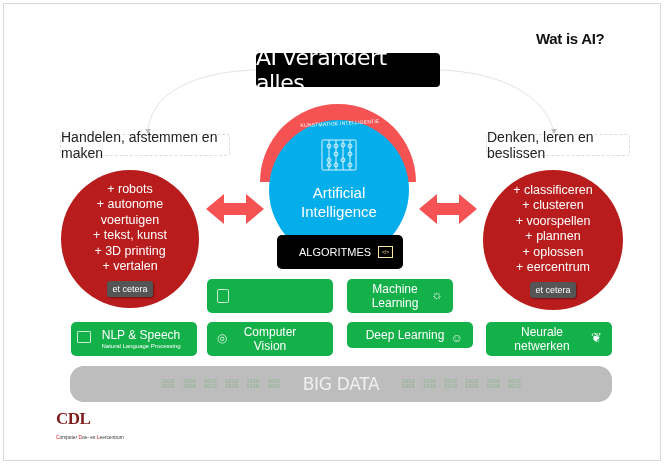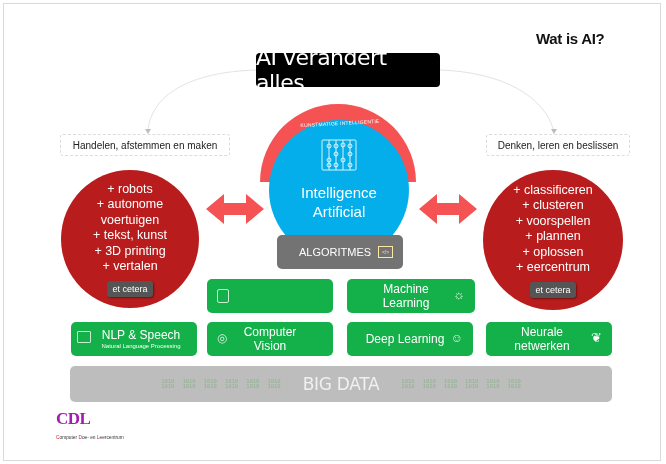--- a/index.html
+++ b/index.html
@@ -1,31 +1,31 @@
 <!DOCTYPE html>
 <html><head>
 <meta charset="utf-8">
 <style>
   html, body { margin:0; padding:0; background:#ffffff; }
   body { width:666px; height:464px; position:relative; overflow:hidden; font-family:"Liberation Sans", sans-serif; }
   .frame { position:absolute; left:3px; top:3px; width:656px; height:456px; border:1px solid #d9d9d9; background:#fff; }
   .abs { position:absolute; }
   .title { left:536px; top:30px; font-size:15px; font-weight:bold; color:#111; letter-spacing:-0.3px; }
   .banner { left:256px; top:53px; width:184px; height:34px; background:#000000; border-radius:4px; color:#fff; font-size:22px; display:flex; align-items:center; justify-content:center; font-family:"DejaVu Sans", sans-serif; letter-spacing:-0.5px; }
-  .label-box { height:20px; border:1px dashed #dcdcdc; border-radius:3px; font-size:10px; color:#222; display:flex; align-items:center; justify-content:center; }
+  .label-box { height:20px; border:1px dashed #dcdcdc; border-radius:3px; font-size:14px; color:#222; display:flex; align-items:center; justify-content:center; }
   .circle { background:#b91c1c; border-radius:50%; color:#fff; display:flex; flex-direction:column; align-items:center; justify-content:center; text-align:center; }
   .circle .line { font-size:12.5px; line-height:15.5px; }
   .etc { margin-top:6px; background:#555; color:#fff; font-size:9px; padding:3px 5px; border-radius:3px; box-shadow:1px 1px 2px rgba(0,0,0,0.4); }
   .green { background:#14b04a; border-radius:5px; color:#fff; display:flex; align-items:center; justify-content:center; text-align:center; font-size:12px; line-height:14px; }
   .green .icon { position:absolute; color:#d8f2df; font-size:12px; }
-  .bigdata { left:70px; top:366px; width:542px; height:36px; background:#bdbdbd; border-radius:5px; display:flex; align-items:center; justify-content:center; }
+  .bigdata { left:70px; top:366px; width:542px; height:36px; background:#bdbdbd; border-radius:14px; display:flex; align-items:center; justify-content:center; }
   .bits { display:flex; gap:8px; color:#8db38d; font-family:"DejaVu Sans Mono", monospace; font-size:5.5px; line-height:5.5px; }
   .bit { display:flex; flex-direction:column; }
   .bd-label { color:#f0f0f0; font-size:17px; margin:0 22px; font-family:"DejaVu Sans", sans-serif; letter-spacing:-0.3px; }
-  .cdl { left:56px; top:409px; color:#a21caf; font-family:"Liberation Serif", serif; font-size:17px; font-weight:bold; letter-spacing:-0.5px; }
+  .cdl { left:56px; top:409px; color:#7f1d1d; font-family:"Liberation Serif", serif; font-size:17px; font-weight:bold; letter-spacing:-0.5px; }
   .cdl-sub { left:56px; top:435px; font-size:4.8px; color:#333; }
   .cdl-sub .r { color:#e8141b; }
 </style>
 </head>
 <body>
 
 <div class="frame"></div>
 
 <svg class="abs" style="left:0;top:0;" width="666" height="464">
   <path d="M256 70 C 190 72, 150 95, 148 132" fill="none" stroke="#e3e3e3" stroke-width="1"></path>
@@ -62,25 +62,25 @@
 
 <div class="abs title">Wat is AI?</div>
 <div class="abs banner">AI verandert alles</div>
 
 <div class="abs label-box" style="left:60px;top:134px;width:168px;">Handelen, afstemmen en maken</div>
 <div class="abs label-box" style="left:486px;top:134px;width:142px;">Denken, leren en beslissen</div>
 
 <div class="abs" style="left:298px;top:120px;width:84px;text-align:center;color:#fff;font-size:5px;letter-spacing:0.2px;transform:rotate(-3deg);">KUNSTMATIGE INTELLIGENTIE</div>
 
 <div class="abs" style="left:279px;top:183px;width:120px;text-align:center;color:#fff;font-size:15px;line-height:19px;">
+  <div>Artificial</div>
   <div>Intelligence</div>
-  <div>Artificial</div>
 </div>
 
-<div class="abs" style="left:277px;top:235px;width:126px;height:34px;background:#737373;border-radius:5px;display:flex;align-items:center;justify-content:center;color:#fff;font-size:11px;">
+<div class="abs" style="left:277px;top:235px;width:126px;height:34px;background:#000000;border-radius:5px;display:flex;align-items:center;justify-content:center;color:#fff;font-size:11px;">
   <span style="margin-left:-10px;">ALGORITMES</span>
   <span style="position:absolute;right:10px;top:11px;width:13px;height:10px;border:1px solid #fde7a6;font-size:5px;color:#fde7a6;text-align:center;line-height:10px;">&lt;/&gt;</span>
 </div>
 
 <div class="abs circle" style="left:61px;top:170px;width:138px;height:138px;">
   <div class="line">+ robots</div>
   <div class="line">+ autonome</div>
   <div class="line">voertuigen</div>
   <div class="line">+ tekst, kunst</div>
   <div class="line">+ 3D printing</div>
@@ -94,41 +94,41 @@
   <div class="line">+ voorspellen</div>
   <div class="line">+ plannen</div>
   <div class="line">+ oplossen</div>
   <div class="line">+ eercentrum</div>
   <div class="etc">et cetera</div>
 </div>
 
 <div class="abs green" style="left:207px;top:279px;width:126px;height:34px;">
   <span class="icon" style="left:10px;top:10px;width:10px;height:12px;border:1px solid #c9ecd3;border-radius:2px;"></span>
 </div>
-<div class="abs green" style="left:347px;top:279px;width:128px;height:34px;">
+<div class="abs green" style="left:347px;top:279px;width:106px;height:34px;">
   <div style="margin-left:-10px;">
       <div>Machine</div>
       <div>Learning</div>
     </div>
   <span class="icon" style="right:10px;top:9px;font-size:13px;">☼</span>
 </div>
 
 <div class="abs green" style="left:71px;top:322px;width:126px;height:34px;flex-direction:column;">
   <span class="icon" style="left:6px;top:9px;width:12px;height:10px;border:1px solid #c9ecd3;border-radius:1px;"></span>
   <div style="margin-left:14px;font-size:12px;">NLP &amp; Speech</div>
   <div style="margin-left:14px;font-size:6px;line-height:8px;">Natural Language Processing</div>
 </div>
 <div class="abs green" style="left:207px;top:322px;width:126px;height:34px;">
   <span class="icon" style="left:10px;top:9px;font-size:12px;">◎</span>
   <div>
       <div>Computer</div>
       <div>Vision</div>
     </div>
 </div>
-<div class="abs green" style="left:347px;top:322px;width:126px;height:34px;">
+<div class="abs green" style="left:347px;top:322px;width:126px;height:26px;">
   <div style="margin-left:-10px;">Deep Learning</div>
   <span class="icon" style="right:10px;top:9px;font-size:12px;">☺</span>
 </div>
 <div class="abs green" style="left:486px;top:322px;width:126px;height:34px;">
   <div style="margin-left:-14px;">
       <div>Neurale</div>
       <div>netwerken</div>
     </div>
   <span class="icon" style="right:10px;top:9px;font-size:13px;color:#fff;">❦</span>
 </div>

